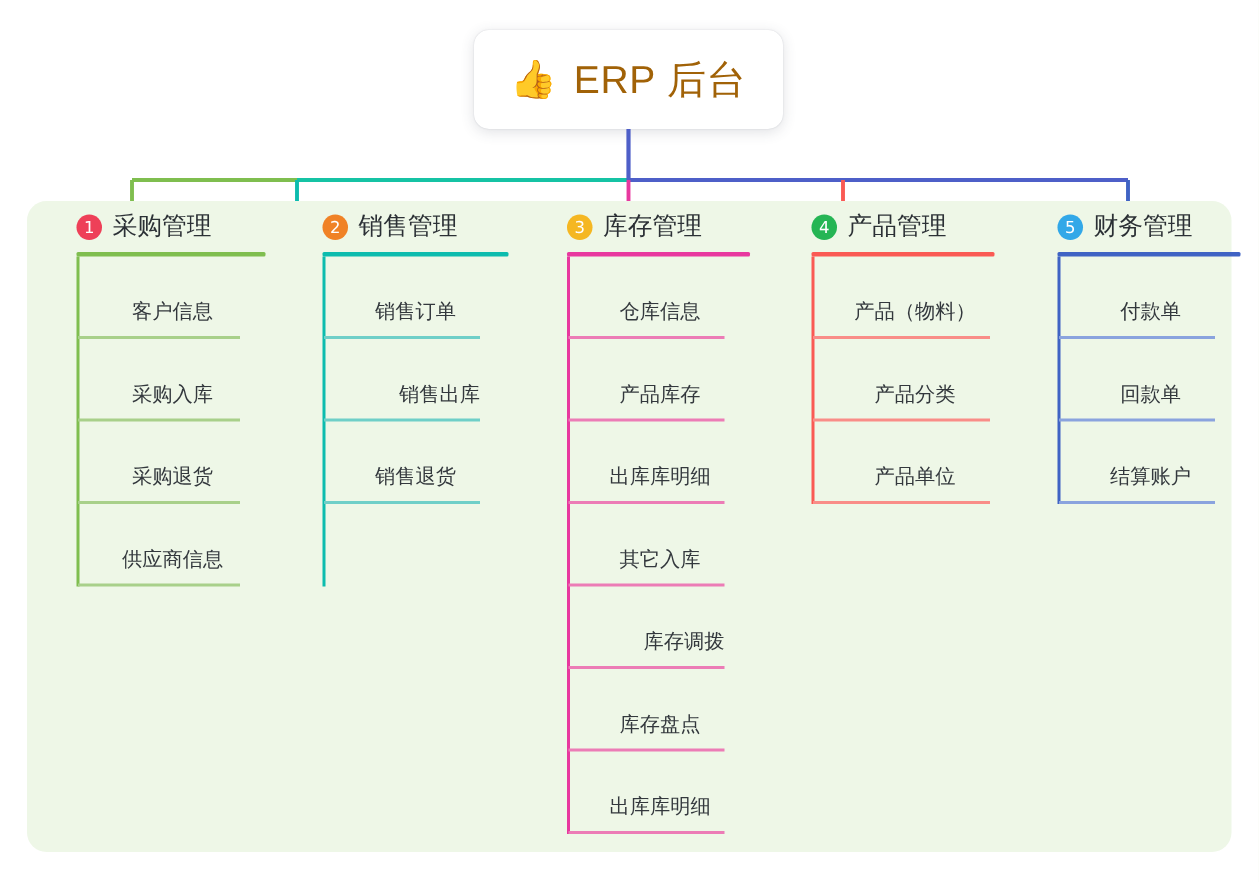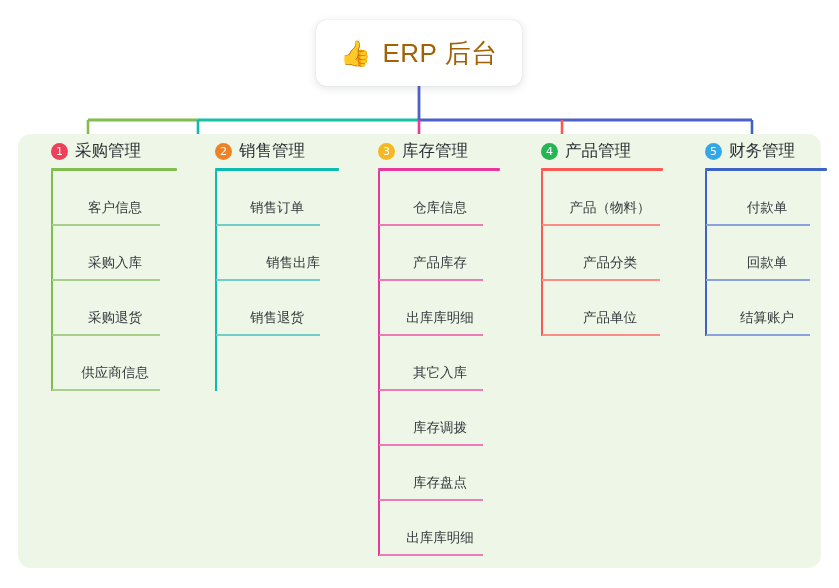--- a/index.html
+++ b/index.html
@@ -236,21 +236,21 @@
             <div class="leaf-rule" style="background: rgb(236, 124, 182);"></div>
           </div>
           <div class="leaf" style="width: 86px;">
             <span class="leaf-label">出库库明细</span>
             <div class="leaf-rule" style="background: rgb(236, 124, 182);"></div>
           </div>
           <div class="leaf" style="width: 86px;">
             <span class="leaf-label">其它入库</span>
             <div class="leaf-rule" style="background: rgb(236, 124, 182);"></div>
           </div>
-          <div class="leaf" style="width: 86px;">
+          <div class="leaf" style="width: 86px; justify-content: flex-end;">
             <span class="leaf-label">库存调拨</span>
             <div class="leaf-rule" style="background: rgb(236, 124, 182);"></div>
           </div>
           <div class="leaf" style="width: 86px;">
             <span class="leaf-label">库存盘点</span>
             <div class="leaf-rule" style="background: rgb(236, 124, 182);"></div>
           </div>
           <div class="leaf" style="width: 86px;">
             <span class="leaf-label">出库库明细</span>
             <div class="leaf-rule" style="background: rgb(236, 124, 182);"></div>

